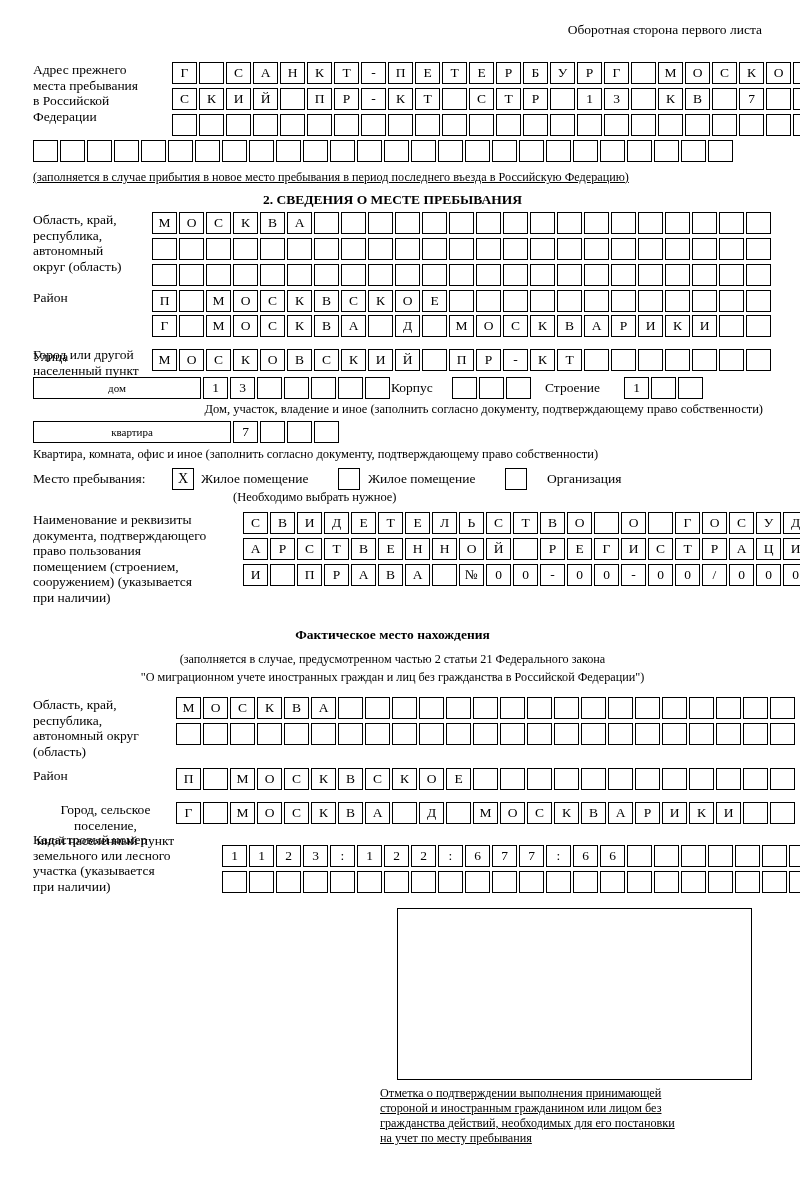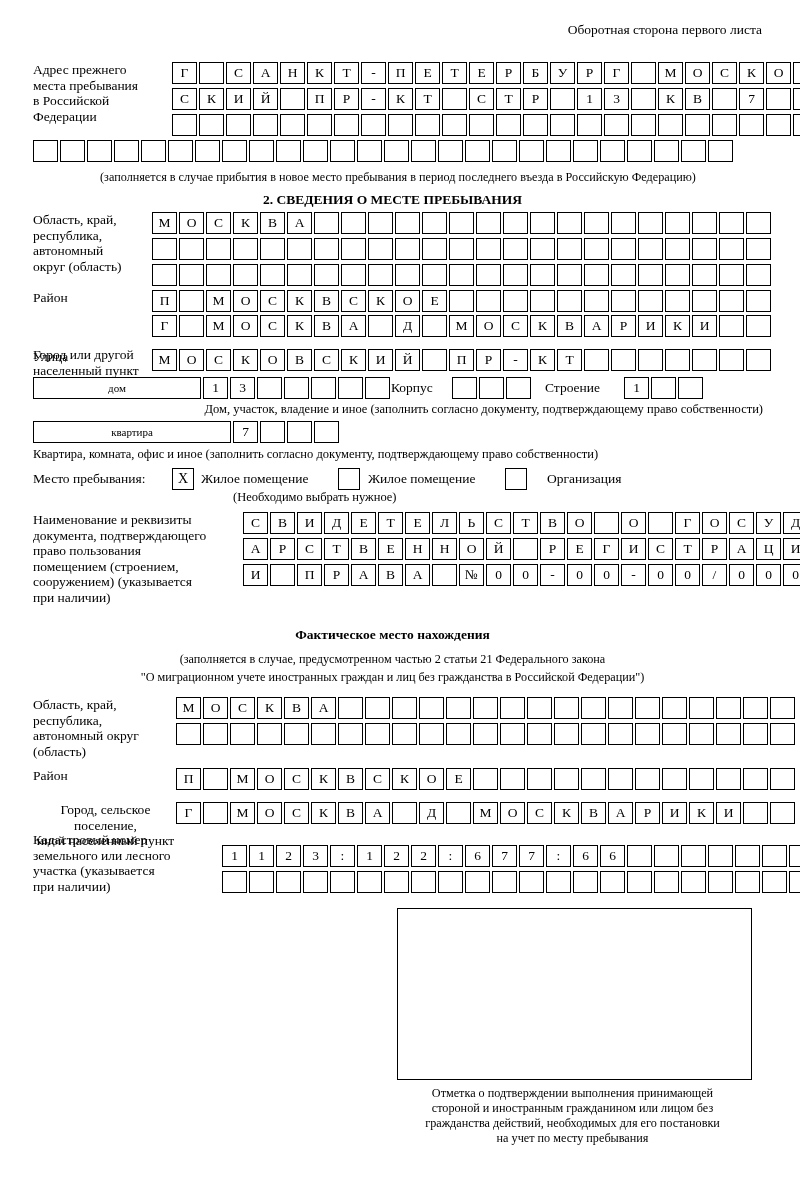--- a/index.html
+++ b/index.html
@@ -88,21 +88,21 @@
   }
 
   .bigbox {
     border: 1px solid #000;
     box-sizing: border-box;
   }
 
   .footnote {
     font-size: 12.2px;
     line-height: 15px;
-    text-align: center;
+    text-decoration: underline;
   }
 </style>
 </head>
 <body>
 
 <div class="page">
 
   <div class="abs hdr-right lbl">Оборотная сторона первого листа</div>
 
   <div class="abs lbl" style="top:62px; left:33px; width:150px;">Адрес прежнего

